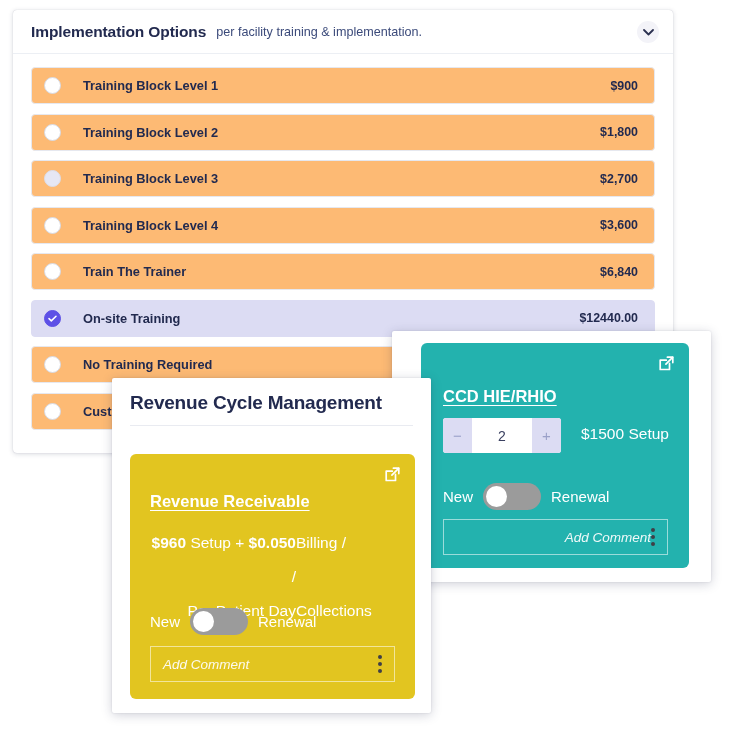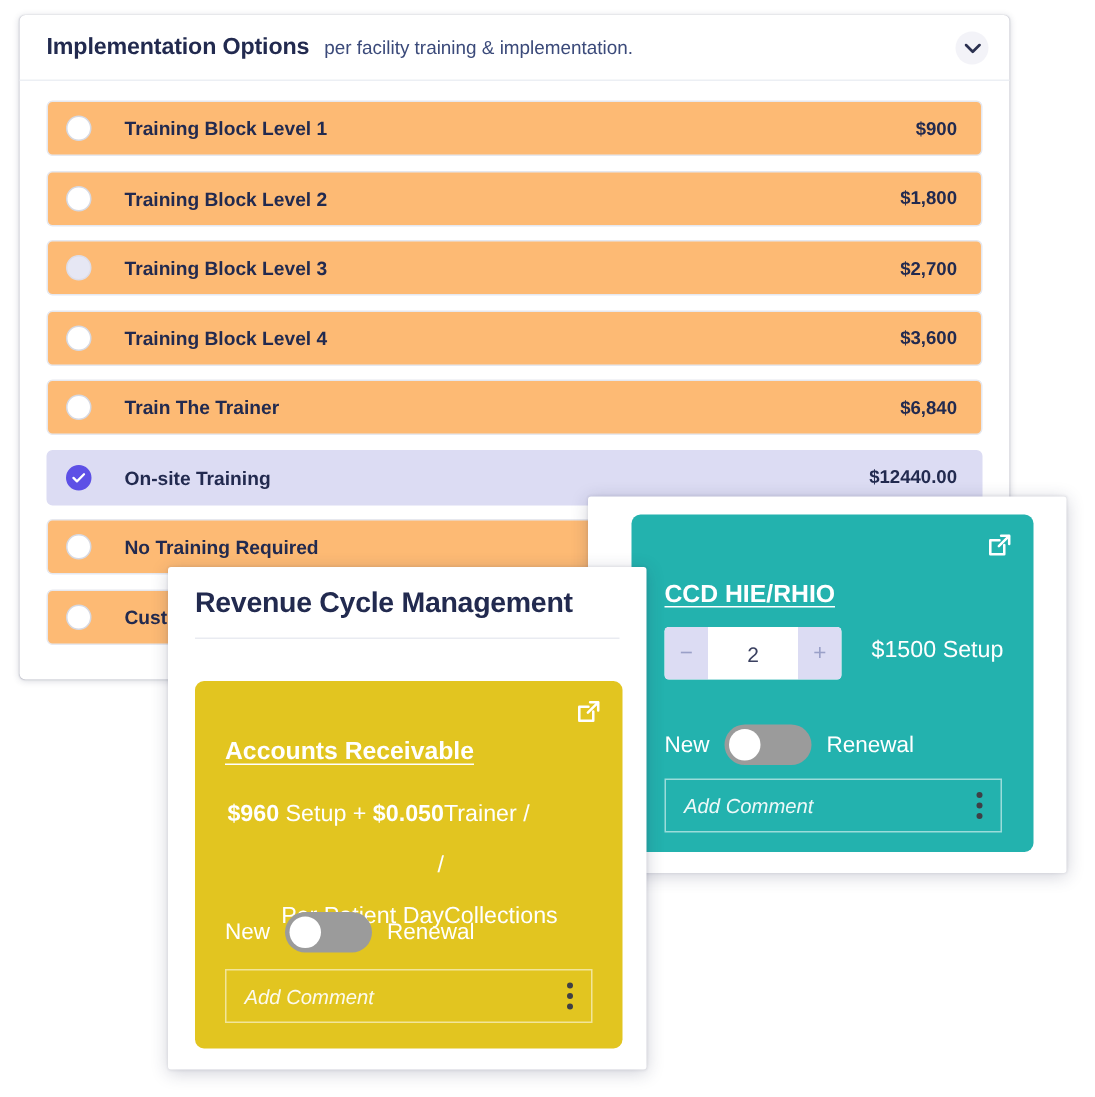--- a/index.html
+++ b/index.html
@@ -105,20 +105,21 @@
   
   .pcard {
     position: relative;
     border-radius: 6px;
     color: #ffffff;
   }
   .pcard-teal {
     position: absolute; left: 29px; top: 12px;
     width: 268px; height: 225px;
     background: #23b2ae;
+    text-align: right;
   }
   .pcard-yellow {
     position: absolute; left: 18px; top: 76px;
     width: 285px; height: 245px;
     background: #e2c520;
   }
   .ext-icon {
     position: absolute; right: 14px; top: 12px;
     width: 17px; height: 17px;
     cursor: pointer;
@@ -328,31 +329,31 @@
 
     <div class="pcard pcard-yellow">
       <span class="ext-icon">
         <svg width="17" height="17" viewBox="0 0 17 17">
           <path d="M2.2 5.2h6.1M2.2 5.2v9.3h9.3V8.4" stroke="#ffffff" stroke-width="1.7" fill="none" stroke-linecap="round" stroke-linejoin="round"></path>
           <path d="M9.4 2.2h5.4v5.4" stroke="#ffffff" stroke-width="1.7" fill="none" stroke-linecap="round" stroke-linejoin="round"></path>
           <path d="M14.6 2.4L7.9 9.1" stroke="#ffffff" stroke-width="1.7" fill="none" stroke-linecap="round"></path>
         </svg>
       </span>
 
-      <span class="pcard-name">Accounts Receivable</span>
+      <span class="pcard-name">Revenue Receivable</span>
 
       <div class="price-grid">
         <div class="row">
           <span class="left">
             <b>$960</b>
             <span>Setup +</span>
             <b>$0.050</b>
             <span>/</span>
           </span>
-          <span class="right">Trainer /</span>
+          <span class="right">Billing /</span>
         </div>
         <div class="row">
           <span class="left">Per Patient Day</span>
           <span class="right">Collections</span>
         </div>
       </div>
 
       <div class="toggle-wrap">
         <span class="tg-label">New</span>
         <span class="toggle">

